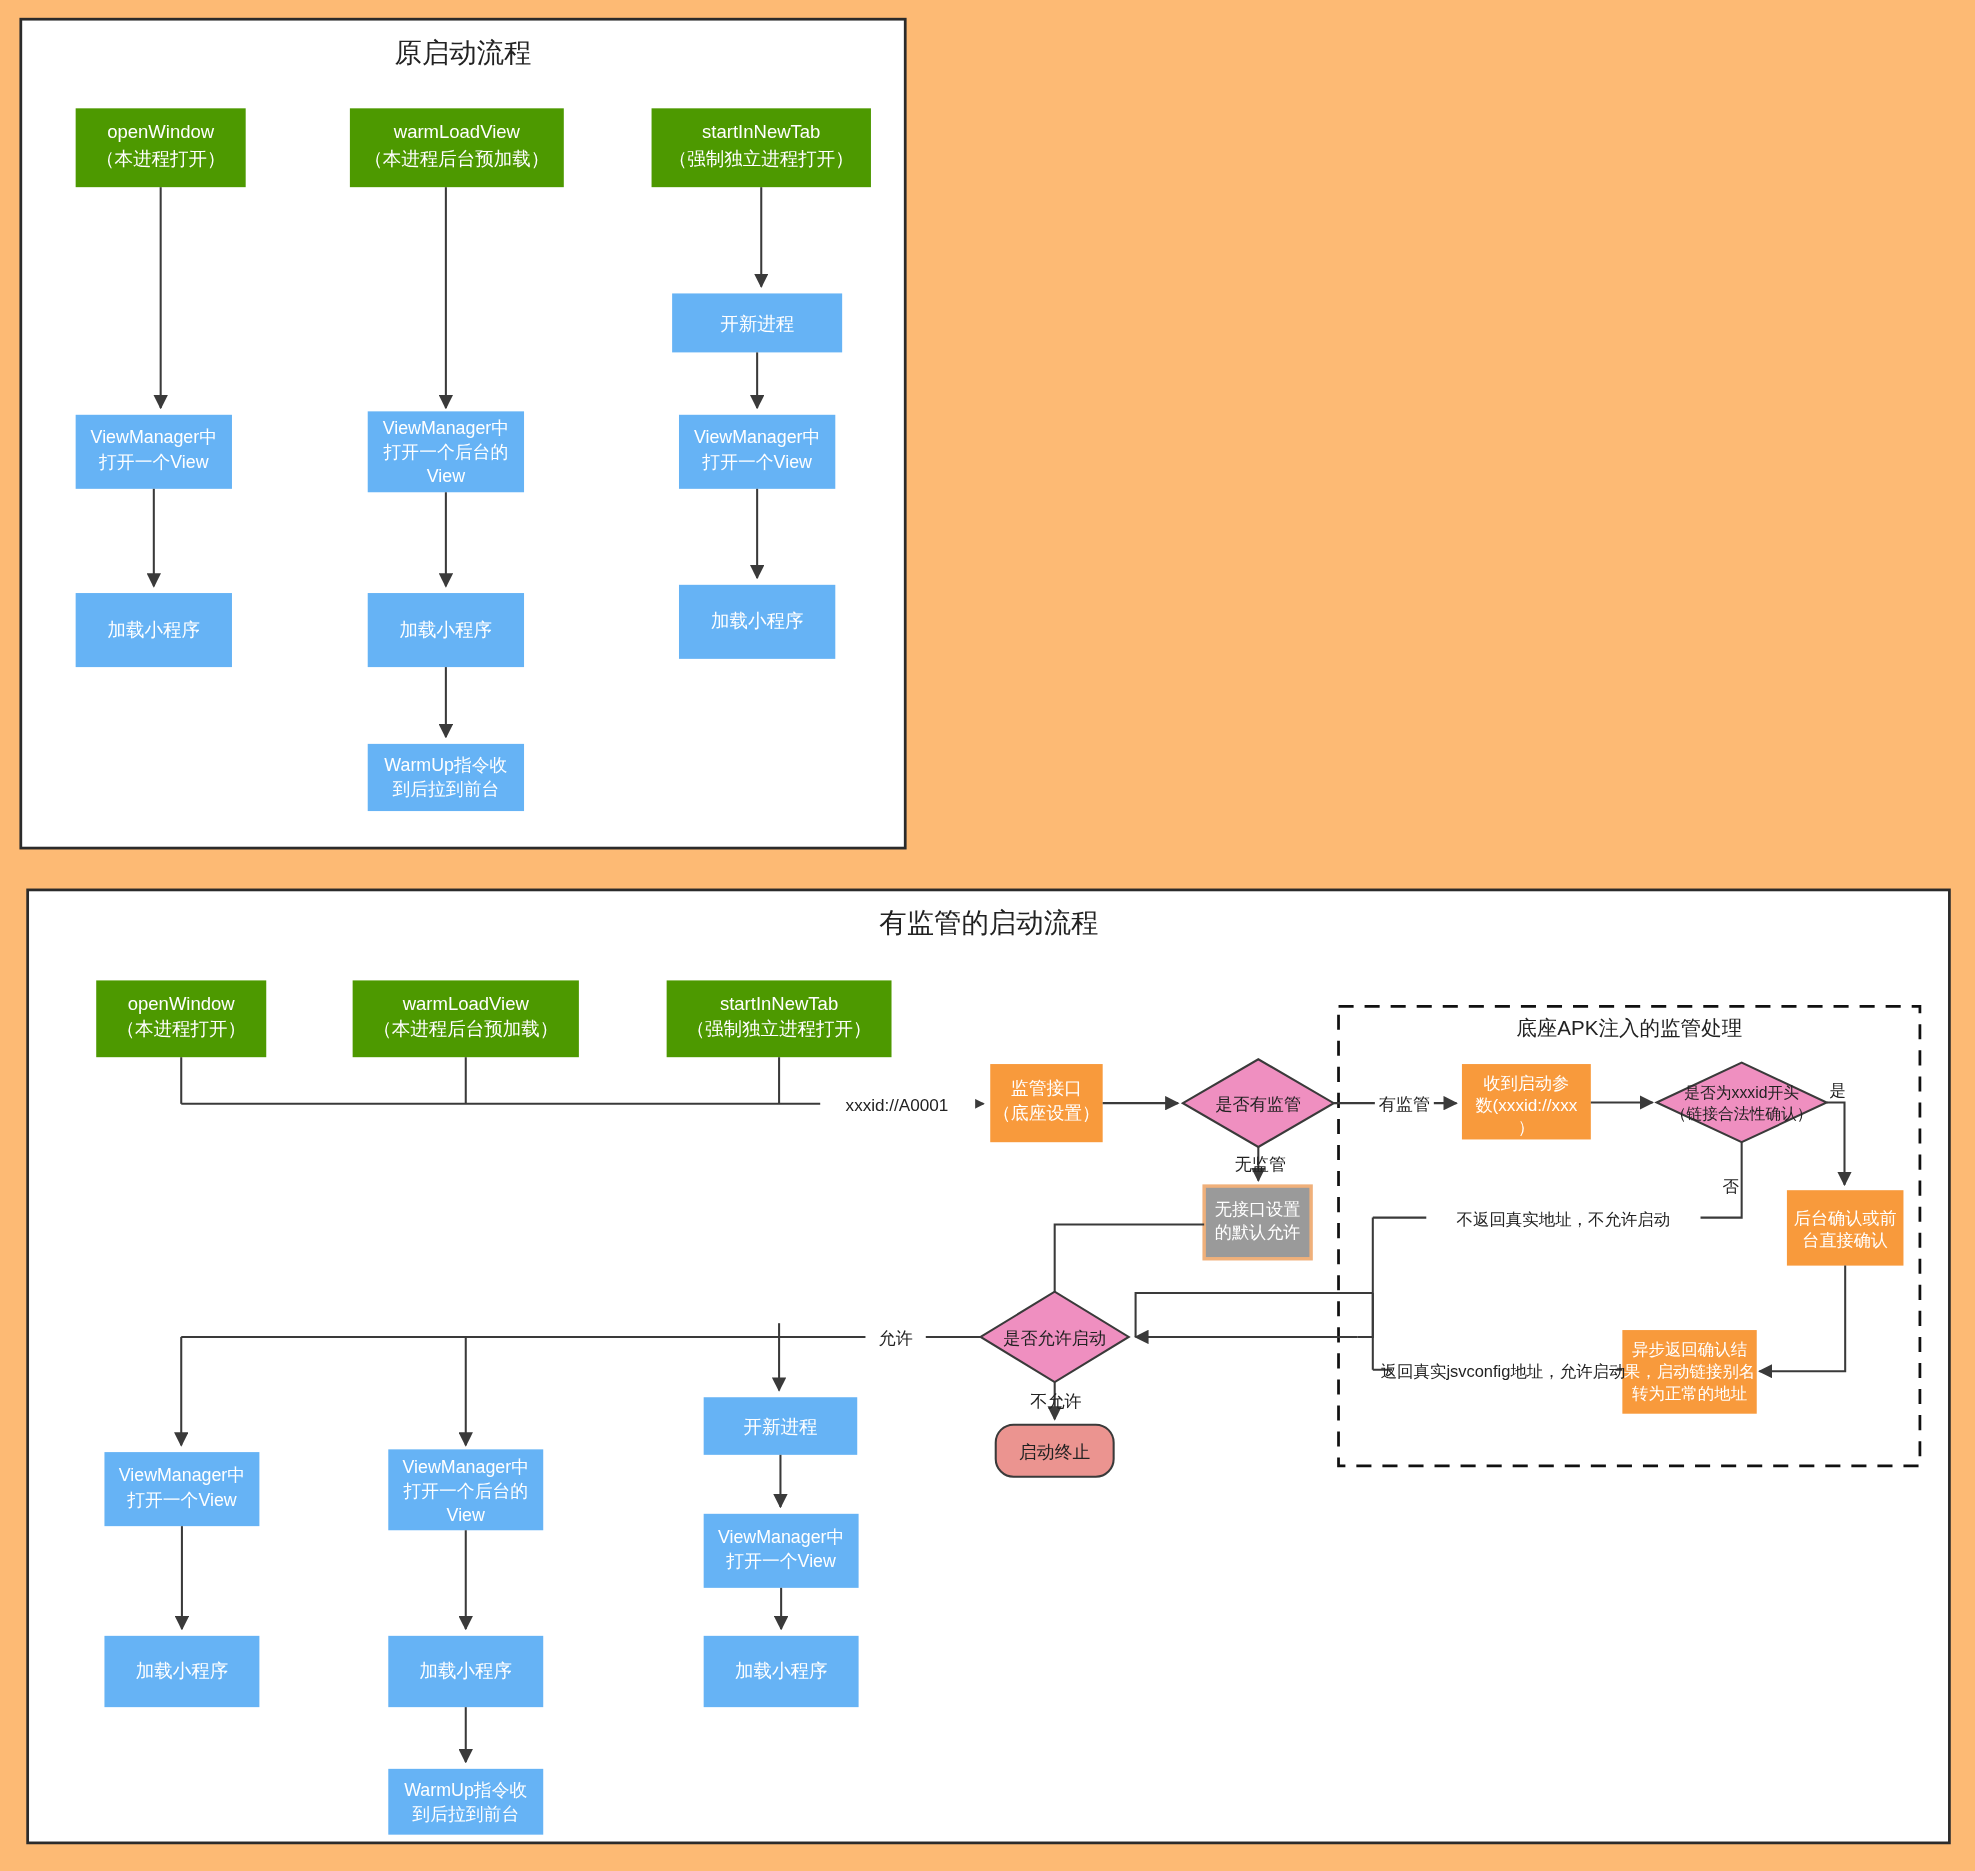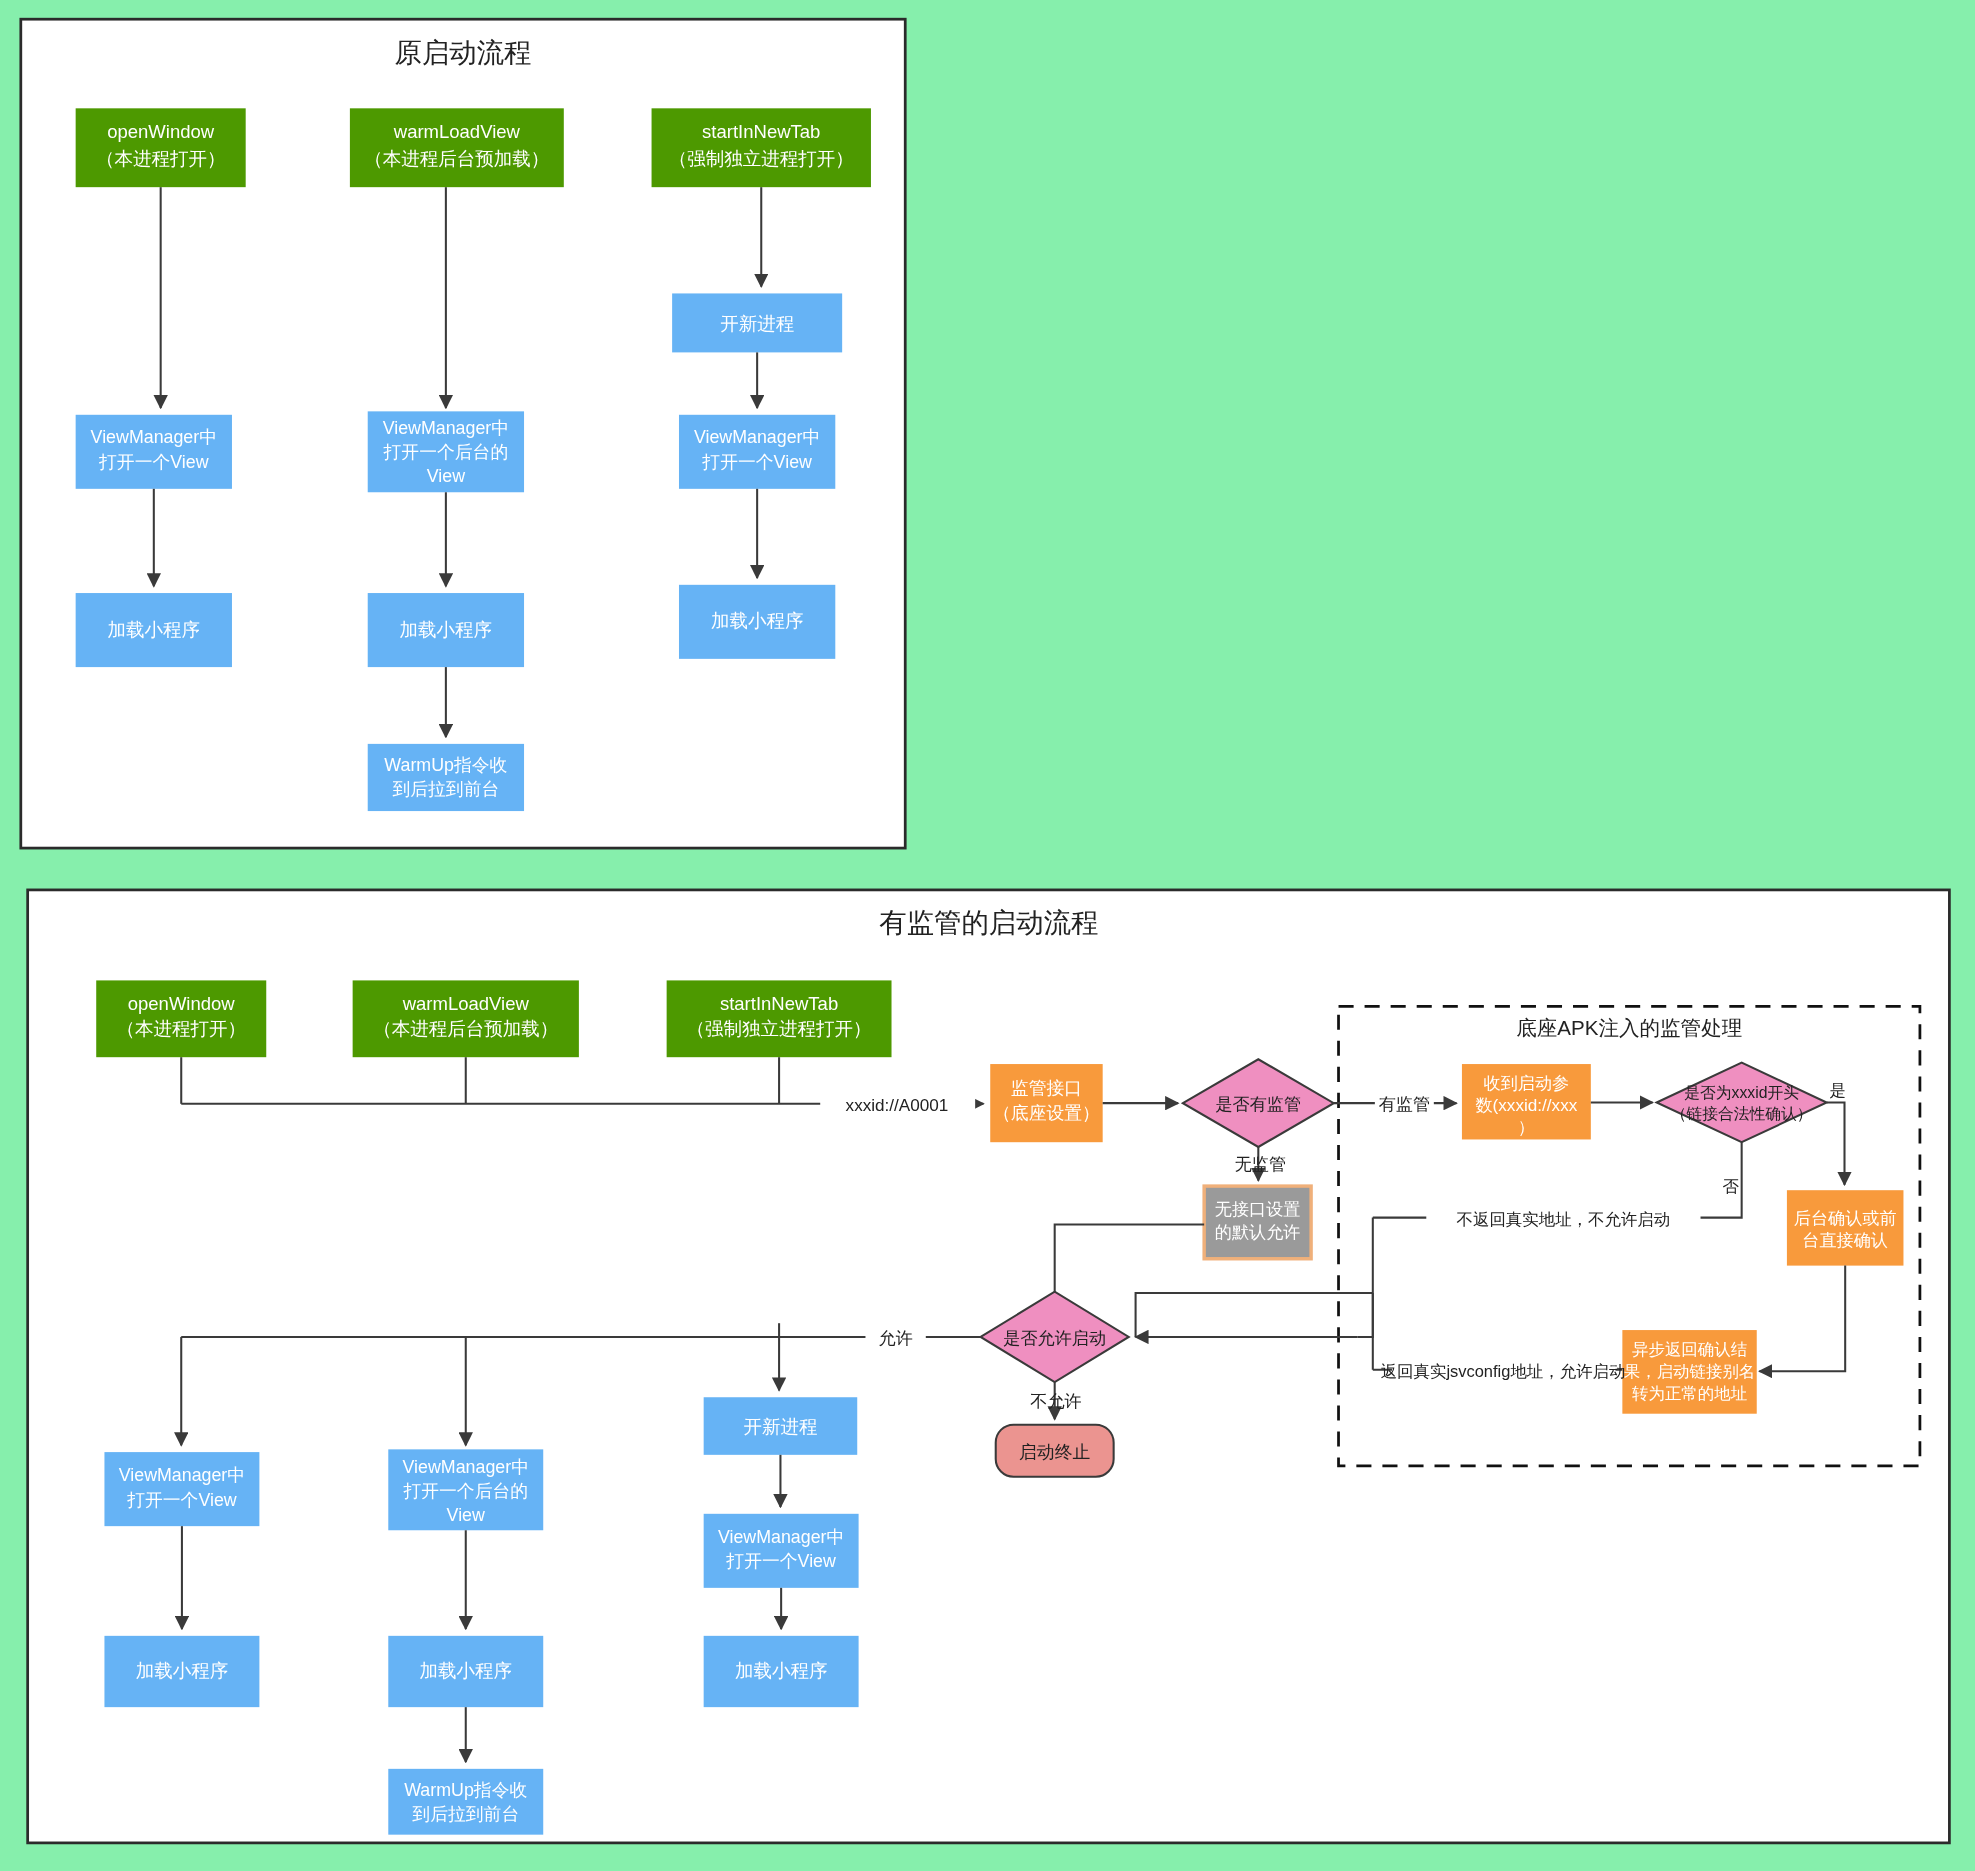--- a/index.html
+++ b/index.html
@@ -1,17 +1,17 @@
 <!DOCTYPE html>
 <html style="font-size:11px"><head>
 <meta charset="utf-8">
 <style>
   html,body{margin:0;padding:0;background:#ffffff;}
   body{font-family:"Liberation Sans","DejaVu Sans",sans-serif;}
-  #stage{position:relative;width:1975px;height:1871px;background:#86efac;overflow:hidden;}
+  #stage{position:relative;width:1975px;height:1871px;background:#fdba74;overflow:hidden;}
   svg{display:block;}
   .nodeText{font-family:"Liberation Sans","DejaVu Sans",sans-serif;}
 </style>
 </head>
 <body>
 
 <div id="stage">
 <svg width="1975" height="1871" viewBox="0 0 2880 2729" xmlns="http://www.w3.org/2000/svg">
   <defs>
     <marker id="arrow" viewBox="0 0 10 10" refX="9" refY="5" markerWidth="7" markerHeight="7" orient="auto-start-reverse">

